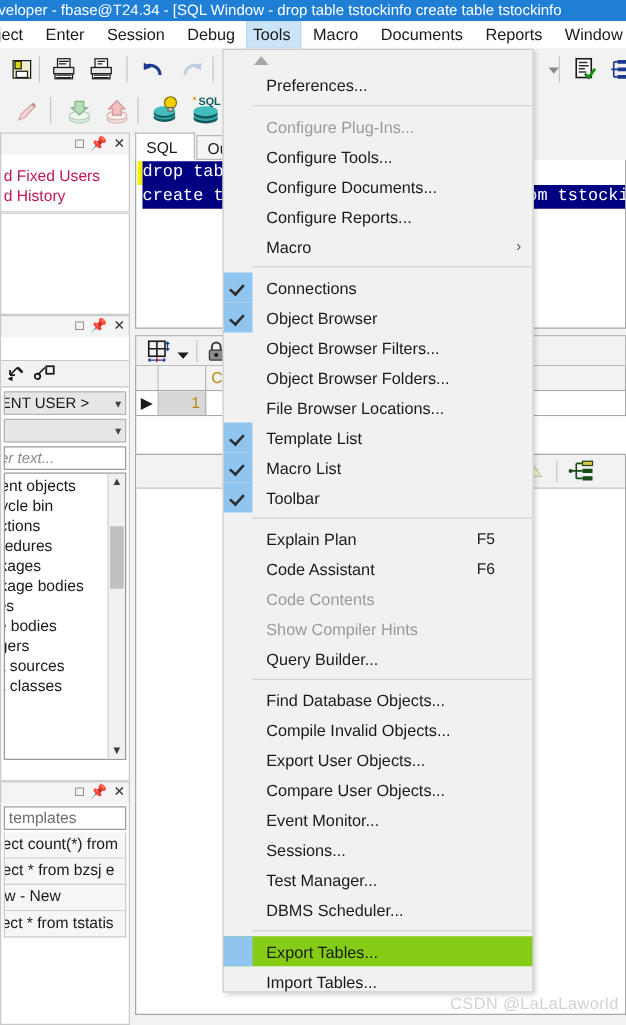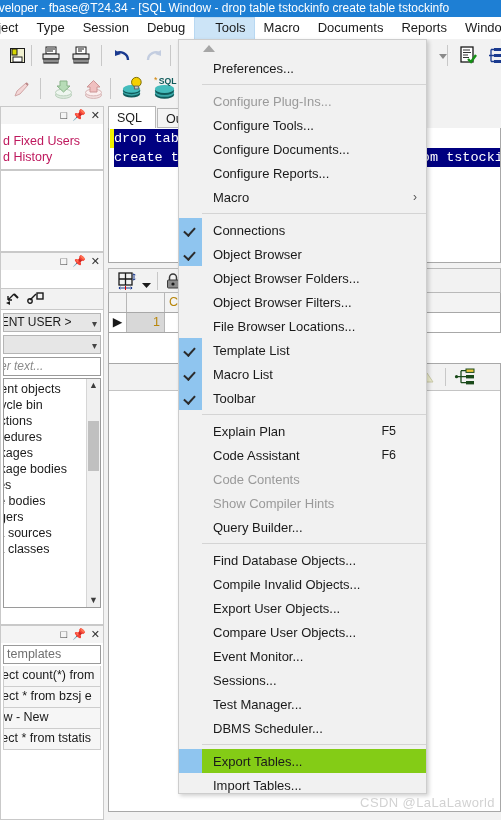--- a/index.html
+++ b/index.html
@@ -57,21 +57,21 @@
     padding: 3px 9px 4px 9px;
     height: 15px;
     line-height: 15px;
     cursor: default;
   }
   .menu-item.active {
     background: #cce4f7;
     border-left: 1px solid #b8d8f2;
     border-right: 1px solid #b8d8f2;
     border-top: 1px solid #b8d8f2;
-    padding: 2px 8px 4px 20px;
+    padding: 2px 8px 4px 4px;
   }
 
   
   .toolbar {
     position: absolute;
     left: 0;
     width: 501px;
     background: #f2f2f2;
     border-bottom: 1px solid #dcdcdc;
   }
@@ -477,21 +477,21 @@
 </head>
 <body>
 
 <div class="titlebar">
   <span class="ttext">eveloper - fbase@T24.34 - [SQL Window - drop table tstockinfo create table tstockinfo</span>
 </div>
 
 <div class="menubar">
   <div class="mwrap" id="menubar-wrap">
       <div class="menu-item">oject</div>
-      <div class="menu-item">Type</div>
+      <div class="menu-item">Enter</div>
       <div class="menu-item">Session</div>
       <div class="menu-item">Debug</div>
       <div class="menu-item active">Tools</div>
       <div class="menu-item">Macro</div>
       <div class="menu-item">Documents</div>
       <div class="menu-item">Reports</div>
       <div class="menu-item">Window</div>
     </div>
 </div>
 
@@ -851,25 +851,25 @@
       <div class="dd-item checked">
         <span class="gut"></span>
         <span class="lbl">Connections</span>
       </div>
       <div class="dd-item checked">
         <span class="gut"></span>
         <span class="lbl">Object Browser</span>
       </div>
       <div class="dd-item">
         <span class="gut"></span>
+        <span class="lbl">Object Browser Filters...</span>
+      </div>
+      <div class="dd-item">
+        <span class="gut"></span>
         <span class="lbl">Object Browser Folders...</span>
-      </div>
-      <div class="dd-item">
-        <span class="gut"></span>
-        <span class="lbl">Object Browser Filters...</span>
       </div>
       <div class="dd-item">
         <span class="gut"></span>
         <span class="lbl">File Browser Locations...</span>
       </div>
       <div class="dd-item checked">
         <span class="gut"></span>
         <span class="lbl">Template List</span>
       </div>
       <div class="dd-item checked">

